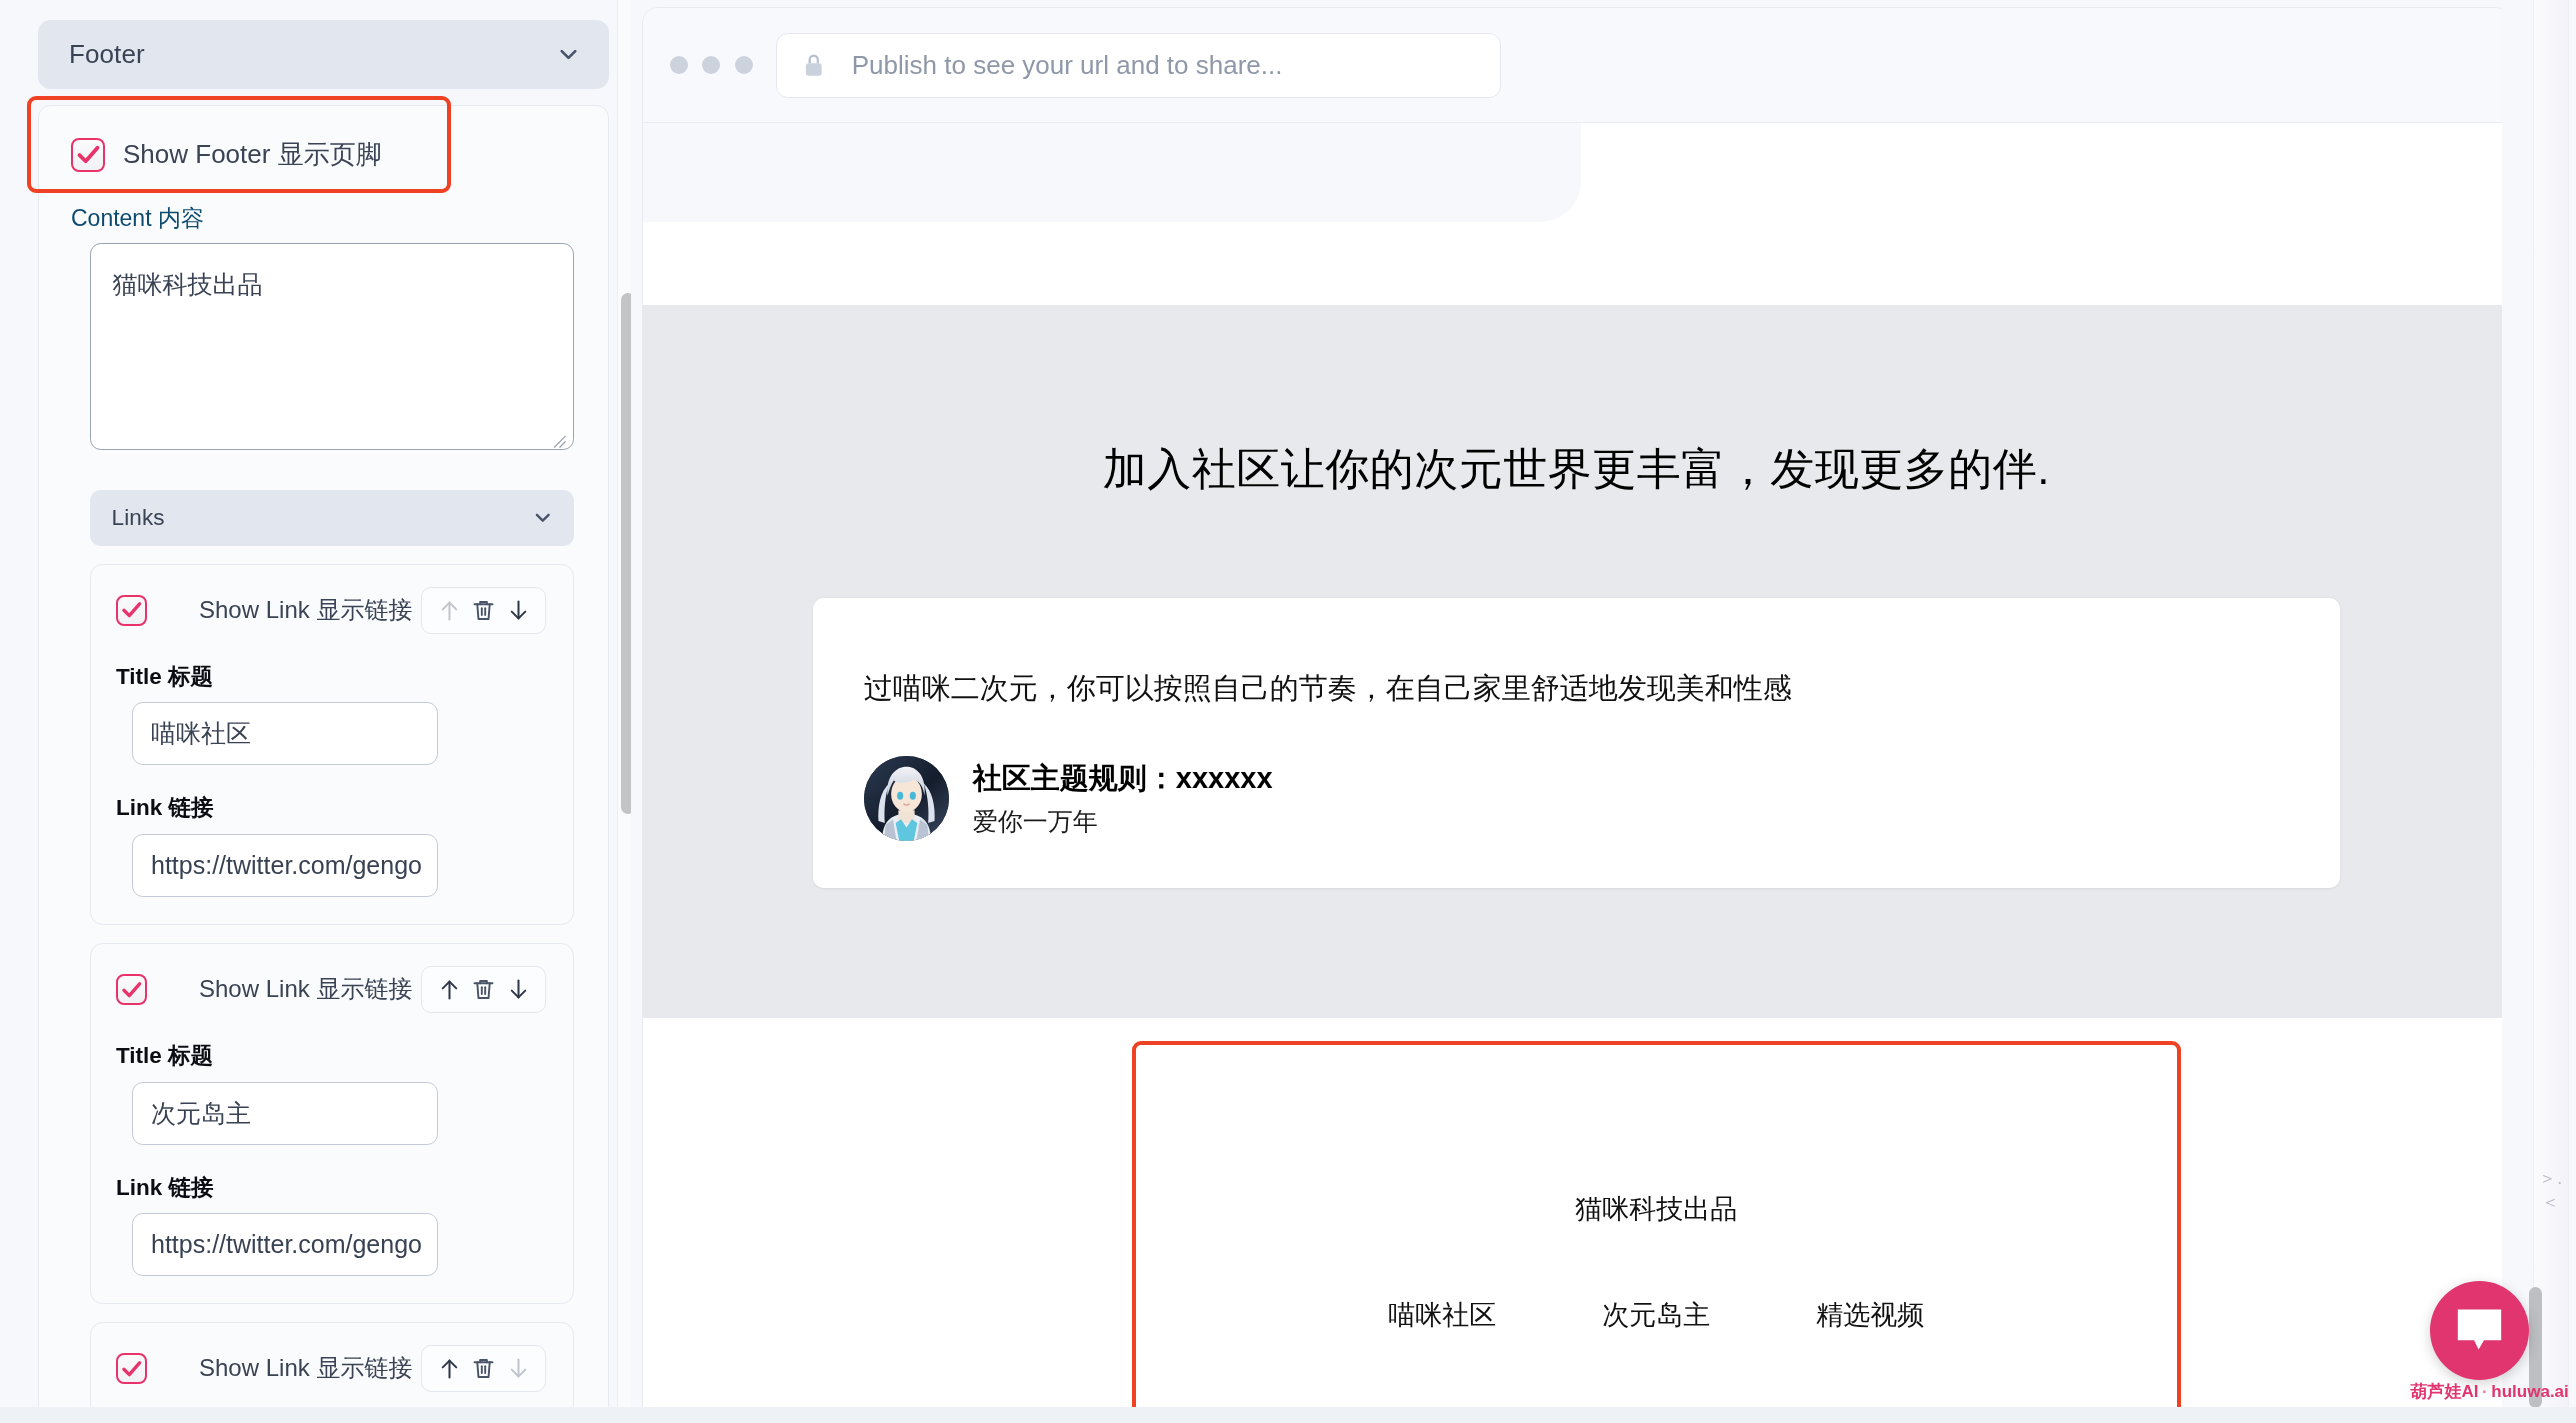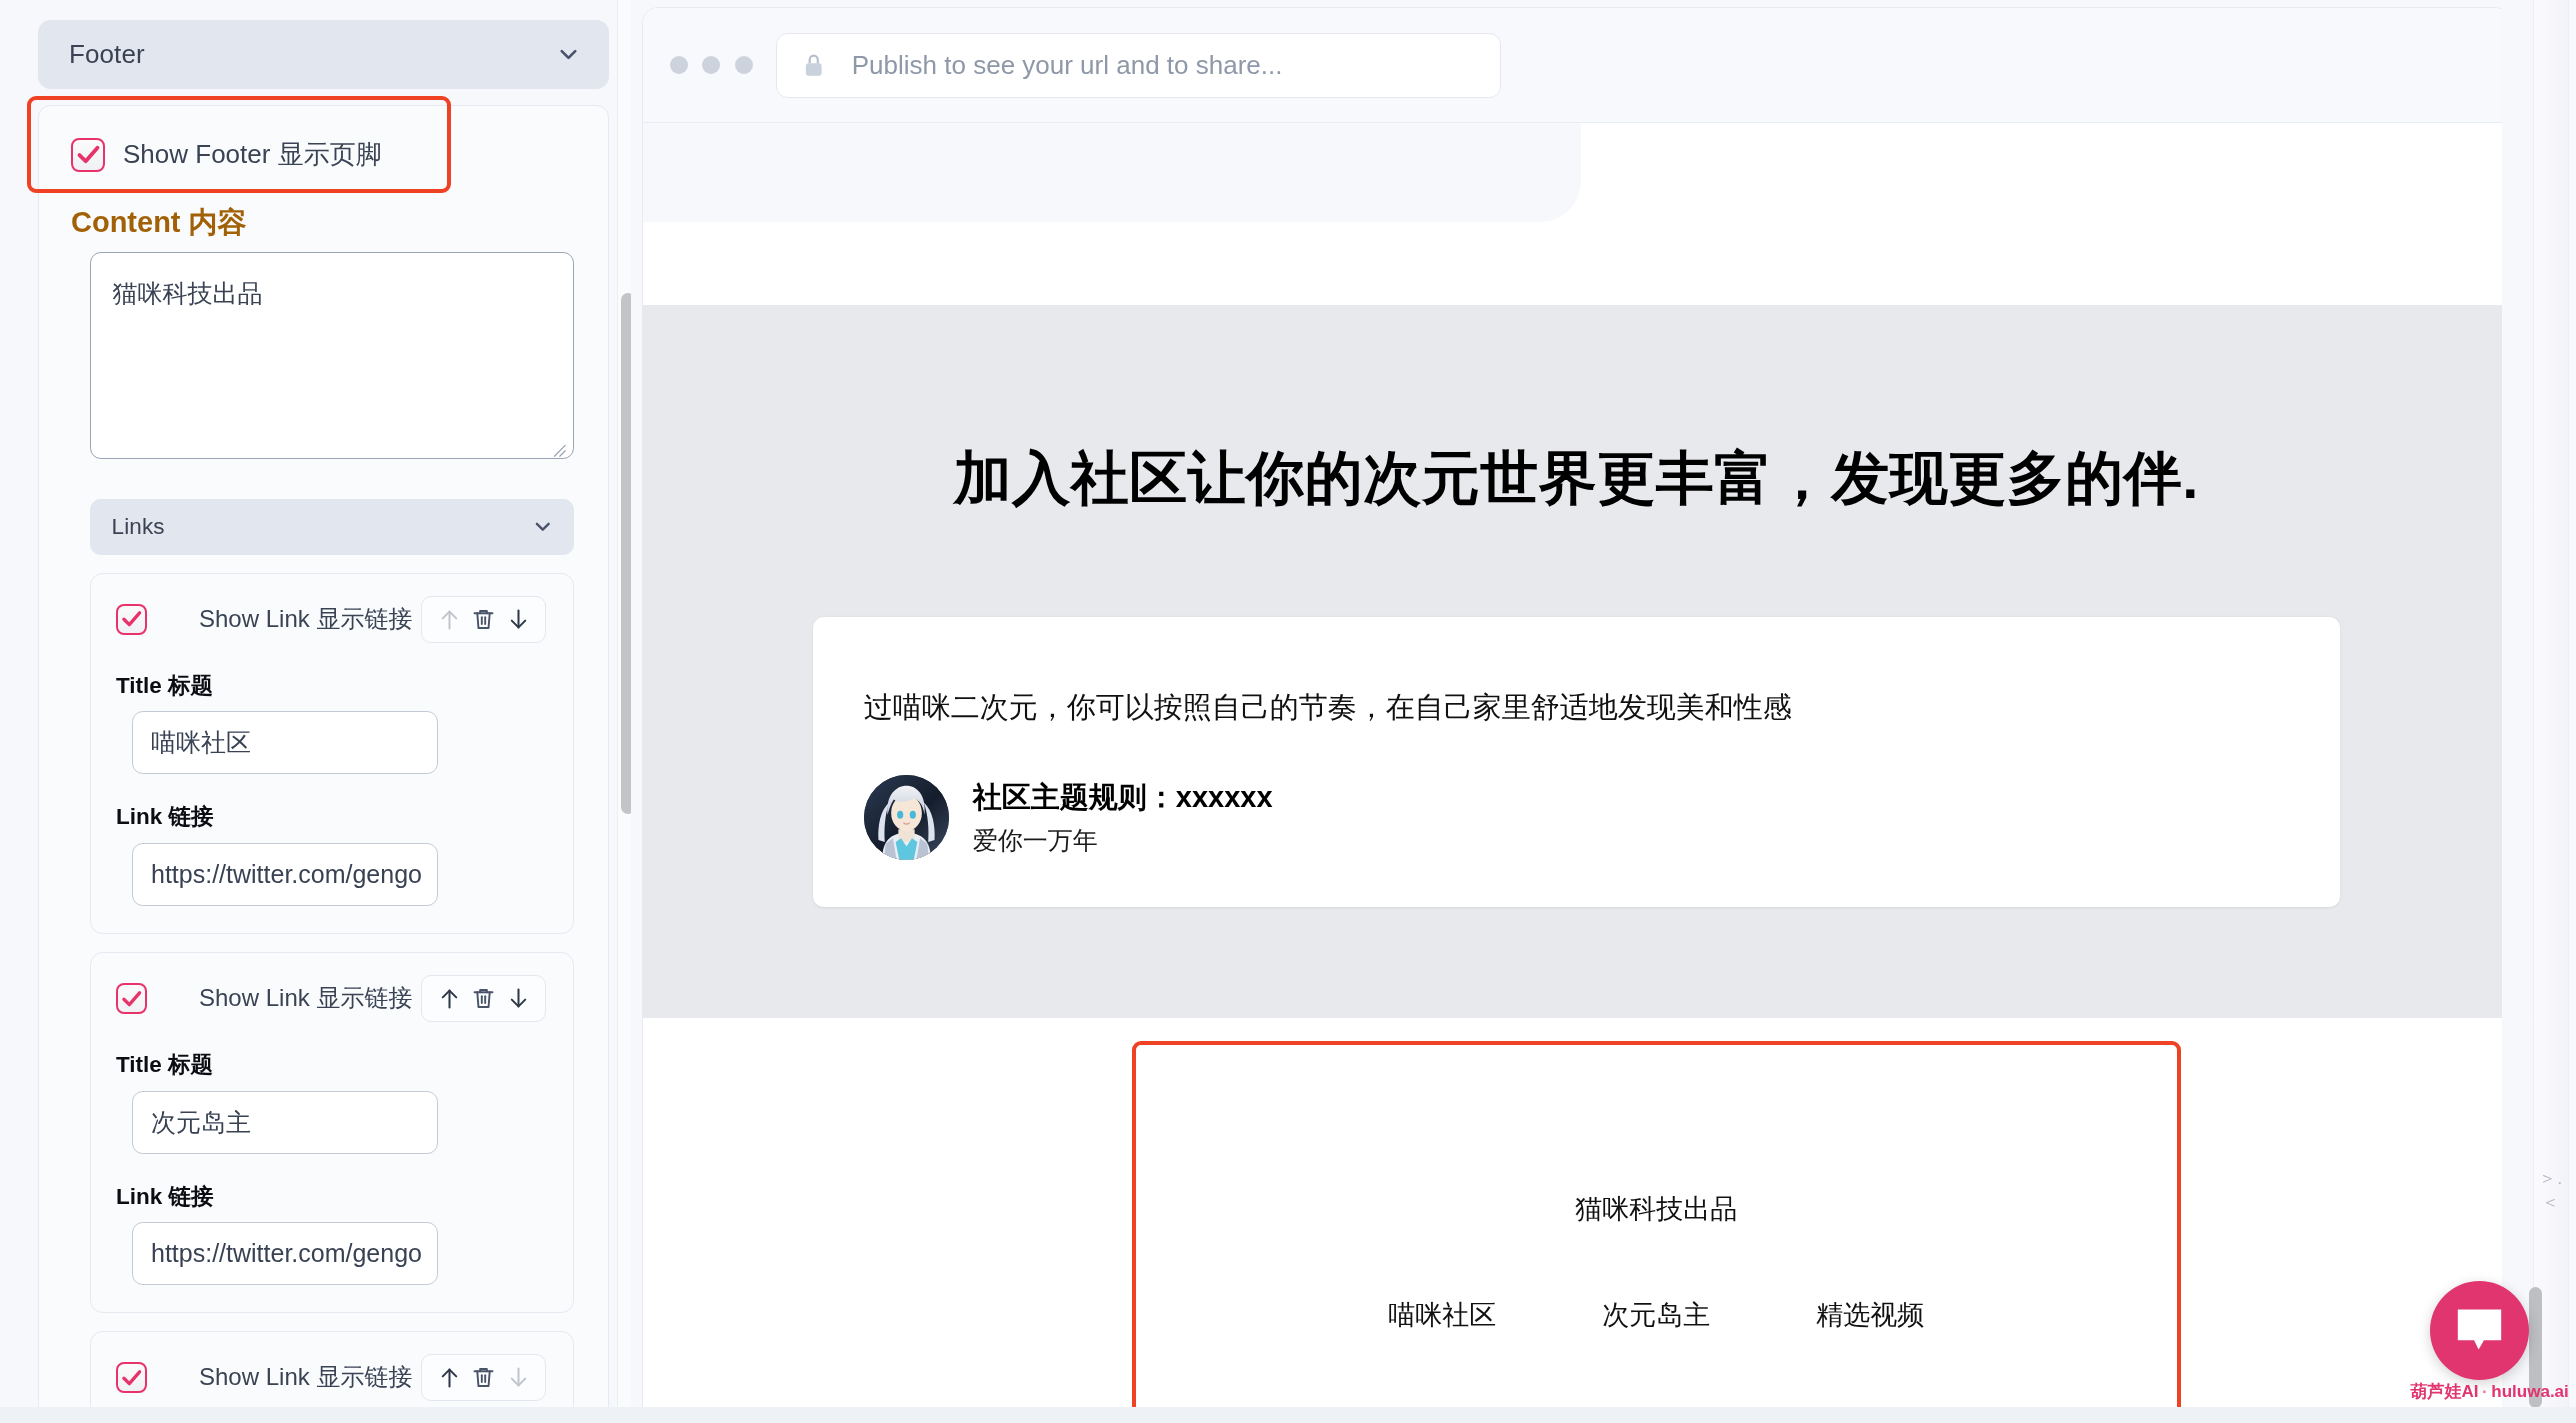--- a/index.html
+++ b/index.html
@@ -49,21 +49,21 @@
     width: 34px; height: 34px; border-radius: 8px;
     border: 2.7px solid #e8336a;
     background: linear-gradient(#fbfbfc,#f0f1f4);
     display: flex; align-items: center; justify-content: center;
     flex: 0 0 34px;
   }
   .cbx svg { width: 27px; height: 27px; }
   .cbx-label { font-size: 26px; color: #3a4354; }
 
   .field-label {
-    font-size: 29px; font-weight: bold; color: #a16207;
+    font-size: 23px; font-weight: normal; color: #0c4a6e;
     padding: 0 0 9px 32px;
   }
   .textarea-box {
     margin: 0 34px 0 51px;
     height: 207px;
     background: #fff;
     border: 0.9px solid #9aa3b2;
     border-radius: 10.8px;
     position: relative;
     padding: 23.5px 21.6px;
@@ -201,21 +201,21 @@
     width: 938px;
   }
   .sec-white-gap { height: 83px; background: #fff; }
   .sec-grey {
     background: #e7e9ec;
     padding: 135px 0 0 0;
     height: 713px;
   }
   .headline {
     text-align: center;
-    font-size: 58px; font-weight: bold; color: #000;
+    font-size: 44px; font-weight: normal; color: #000;
     letter-spacing: 0.5px;
   }
   .quote-card {
     margin: 99px 170px 0 170px;
     background: #fff;
     border-radius: 10.8px;
     box-shadow: 0 0.9px 2.7px rgba(0,0,0,.07);
     padding: 69px 51px 47px 51px;
   }
   .quote-text { font-size: 29px; color: #111; line-height: 1.5; }

